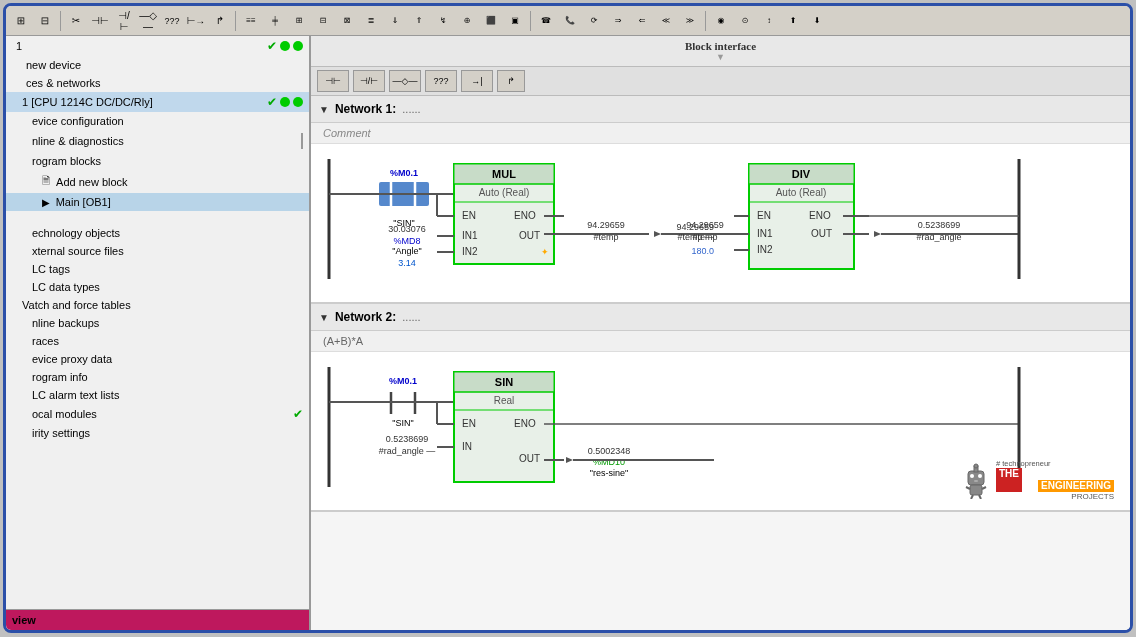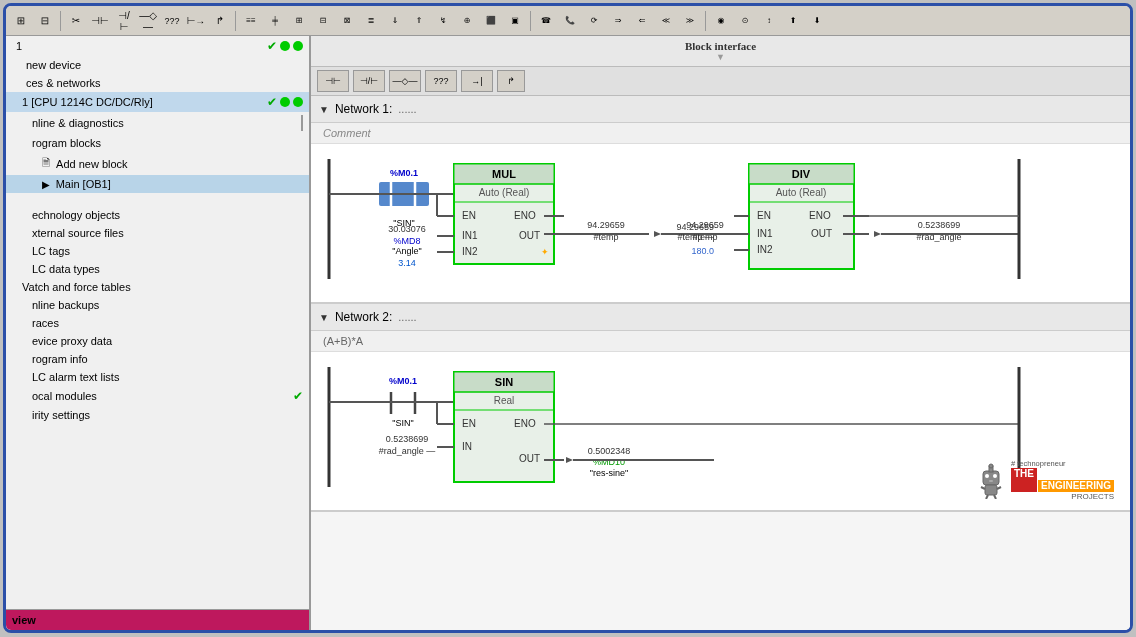--- a/index.html
+++ b/index.html
@@ -163,21 +163,21 @@
       background: #e8e8e8;
       border-bottom: 1px solid #ccc;
     }
     .network-triangle {
       font-size: 10px;
       cursor: pointer;
       color: #333;
     }
     .network-title {
       font-size: 12px;
-      font-weight: normal;
+      font-weight: bold;
       color: #000;
       text-align: center;
     }
     .network-dots {
       font-size: 11px;
       color: #666;
     }
     .network-comment {
       padding: 4px 12px;
       font-size: 11px;
@@ -267,20 +267,23 @@
         </div>
         <div class="sidebar-item active" style="padding-left:16px;">
           <span style="flex:1;">1 [CPU 1214C DC/DC/Rly]</span>
           <span style="display:flex; gap:3px; align-items:center;">
             <span class="check-green">✔</span>
             <span class="dot-green"></span>
             <span class="dot-green"></span>
           </span>
         </div>
         <div class="sidebar-item" style="padding-left:26px;">
+          <span>evice configuration</span>
+        </div>
+        <div class="sidebar-item" style="padding-left:26px;">
           <span>nline &amp; diagnostics</span>
           <span style="margin-left:auto; width:12px; height:16px; border-right: 2px solid #999;"></span>
         </div>
         <div class="sidebar-item" style="padding-left:26px;">
           <span>rogram blocks</span>
           <span style="margin-left:auto;"><span class="dot-green"></span></span>
         </div>
         <div class="sidebar-item" style="padding-left:36px;">
           <span style="font-size:10px; margin-right:2px;">🗎</span>
           <span>Add new block</span>
@@ -531,21 +534,21 @@
                 <rect x="10" y="22" width="12" height="10" rx="2" fill="#888" stroke="#666" stroke-width="1"></rect>
                 <line x1="6" y1="24" x2="10" y2="26" stroke="#666" stroke-width="2"></line>
                 <line x1="26" y1="24" x2="22" y2="26" stroke="#666" stroke-width="2"></line>
                 <line x1="13" y1="32" x2="11" y2="36" stroke="#666" stroke-width="2"></line>
                 <line x1="19" y1="32" x2="21" y2="36" stroke="#666" stroke-width="2"></line>
                 <rect x="14" y="3" width="4" height="6" fill="#888" stroke="#666" stroke-width="1"></rect>
                 <circle cx="16" cy="3" r="2" fill="#888" stroke="#666" stroke-width="1"></circle>
               </svg>
               <div style="display:flex; flex-direction:column; line-height:1.2;">
                 <span style="font-size:7.5px; color:#555;"># technopreneur</span>
-                <div style="display:flex; gap:1px;">
+                <div style="display:flex; gap:16px;">
                   <span style="font-size:10px; font-weight:bold; color:white; background:#cc2222; padding:0 3px;">THE</span>
                   <span style="font-size:10px; font-weight:bold; color:white; background:#ff9900; padding:0 3px;margin-top:12px;">ENGINEERING</span>
                 </div>
                 <span style="font-size:8px; color:#555; text-align:right;">PROJECTS</span>
               </div>
             </div>
           </div>
         </div>
 
       </div>

